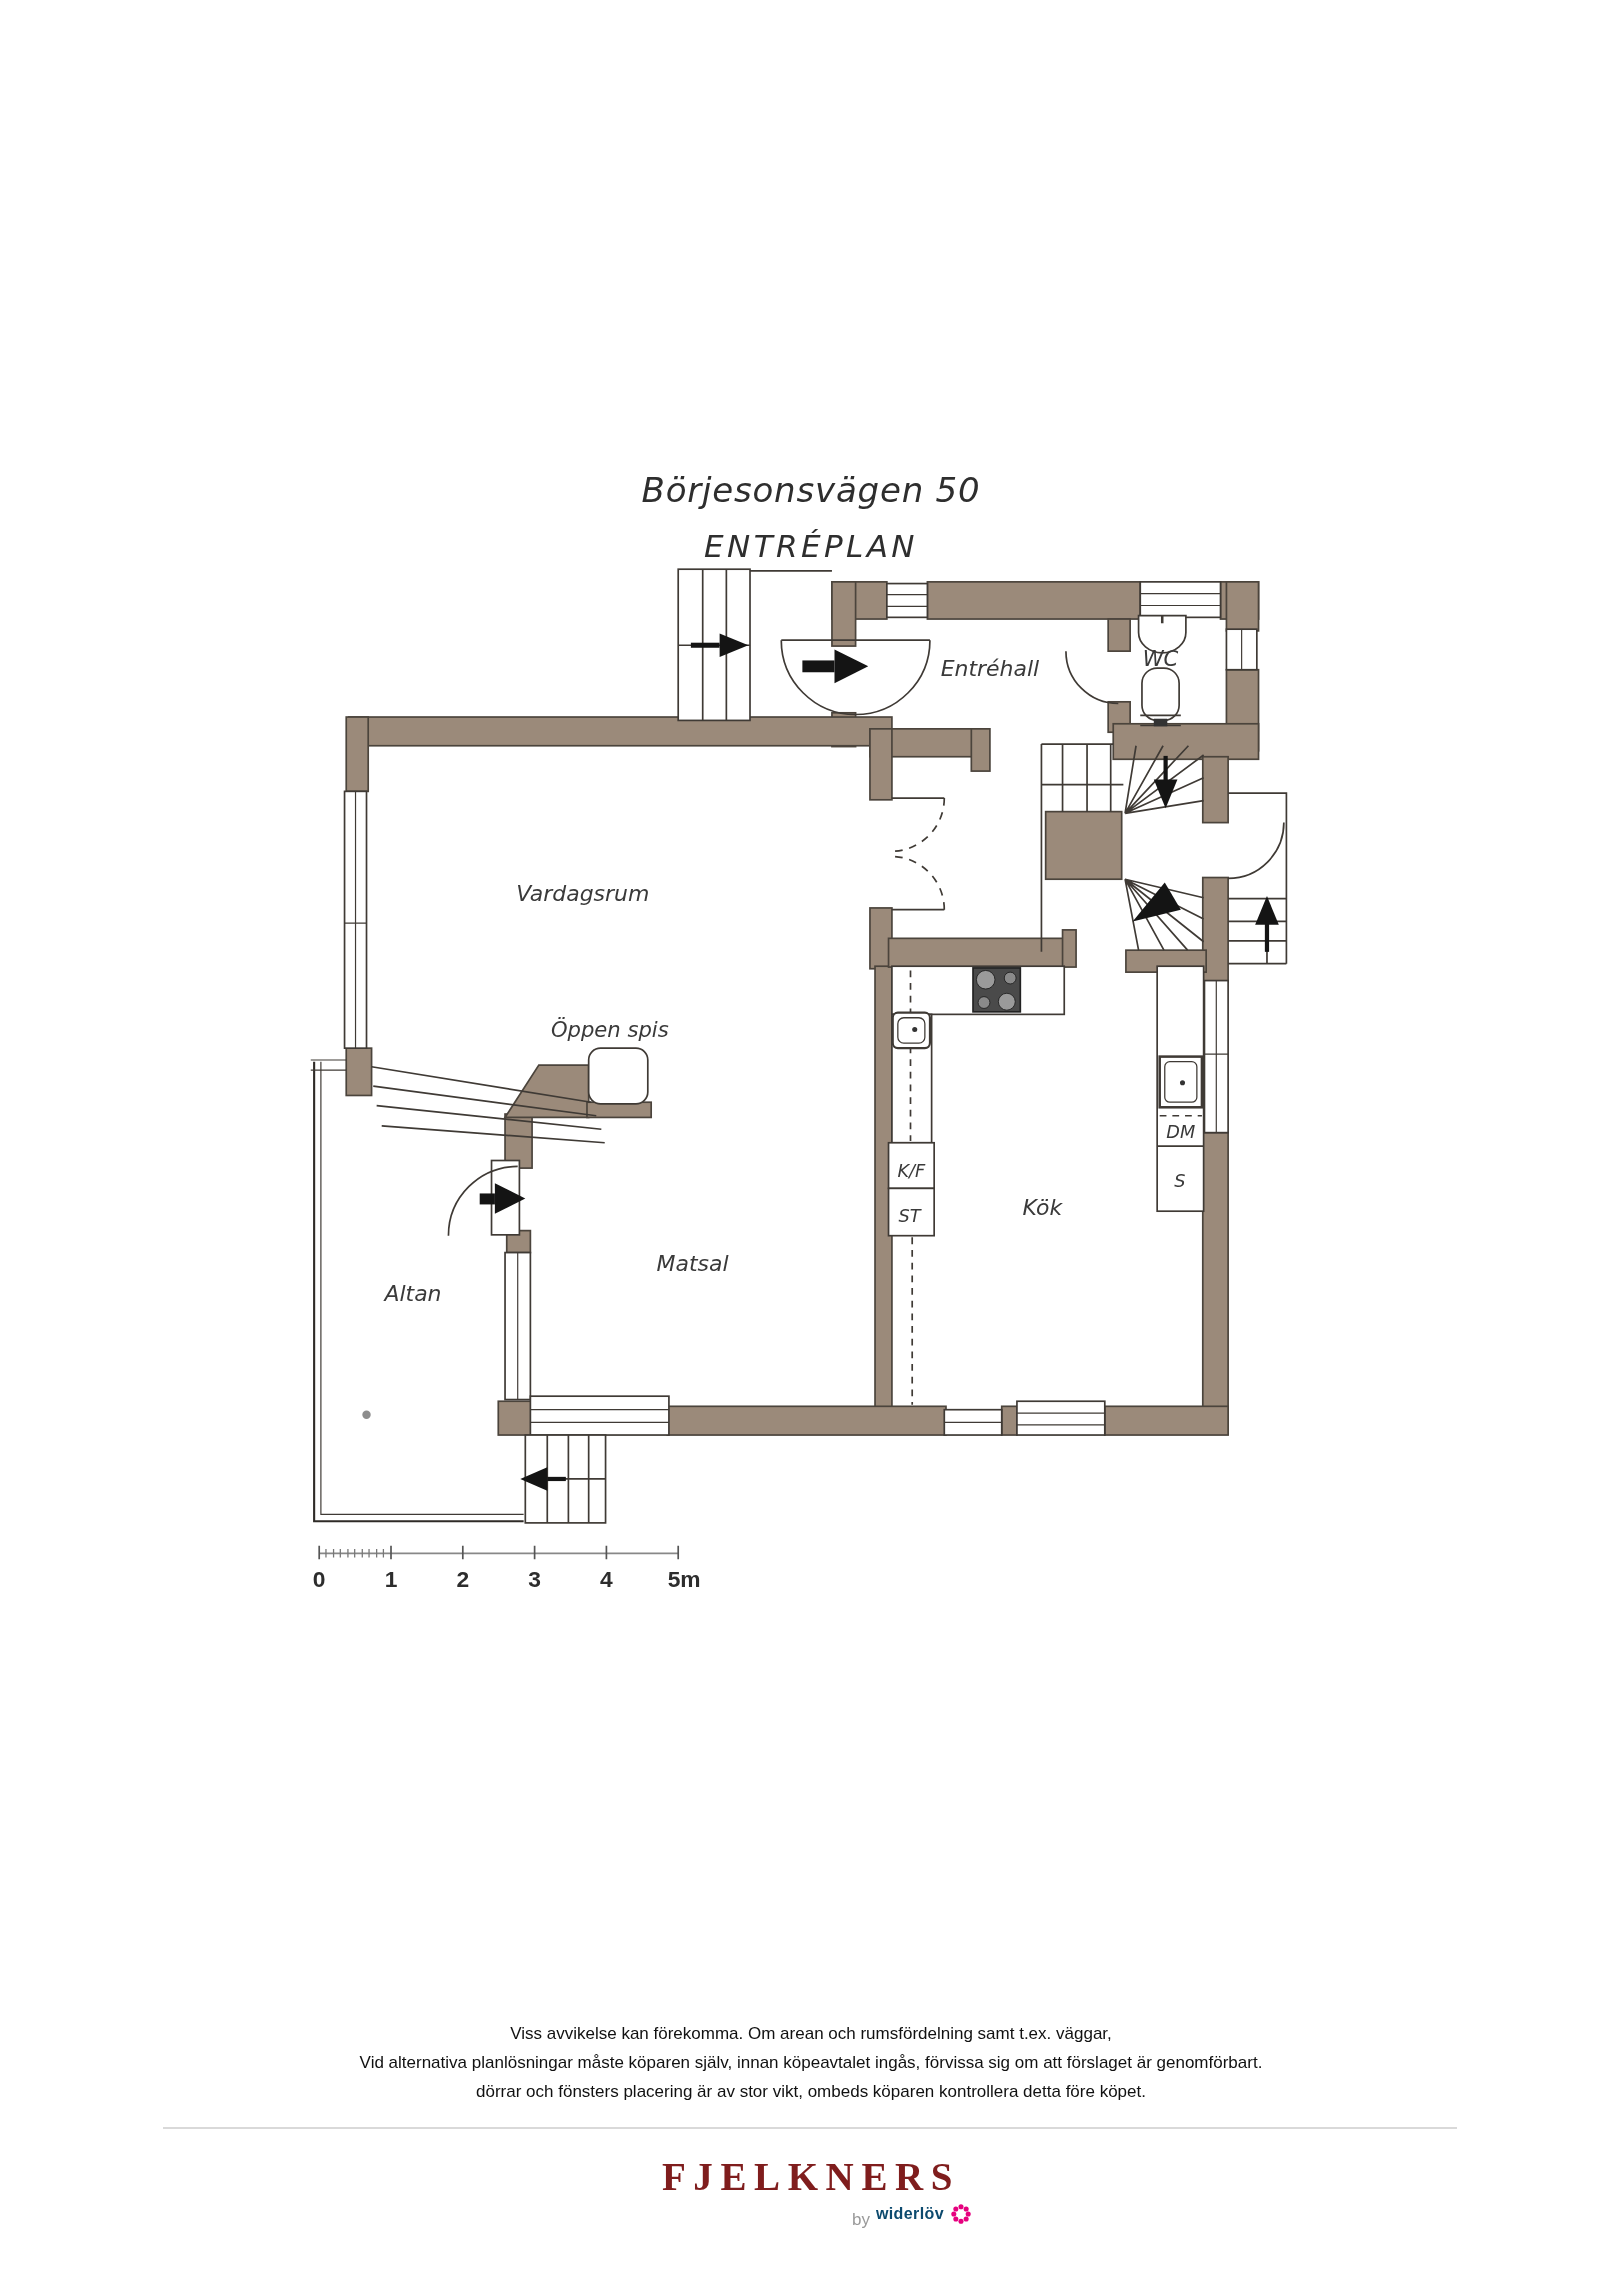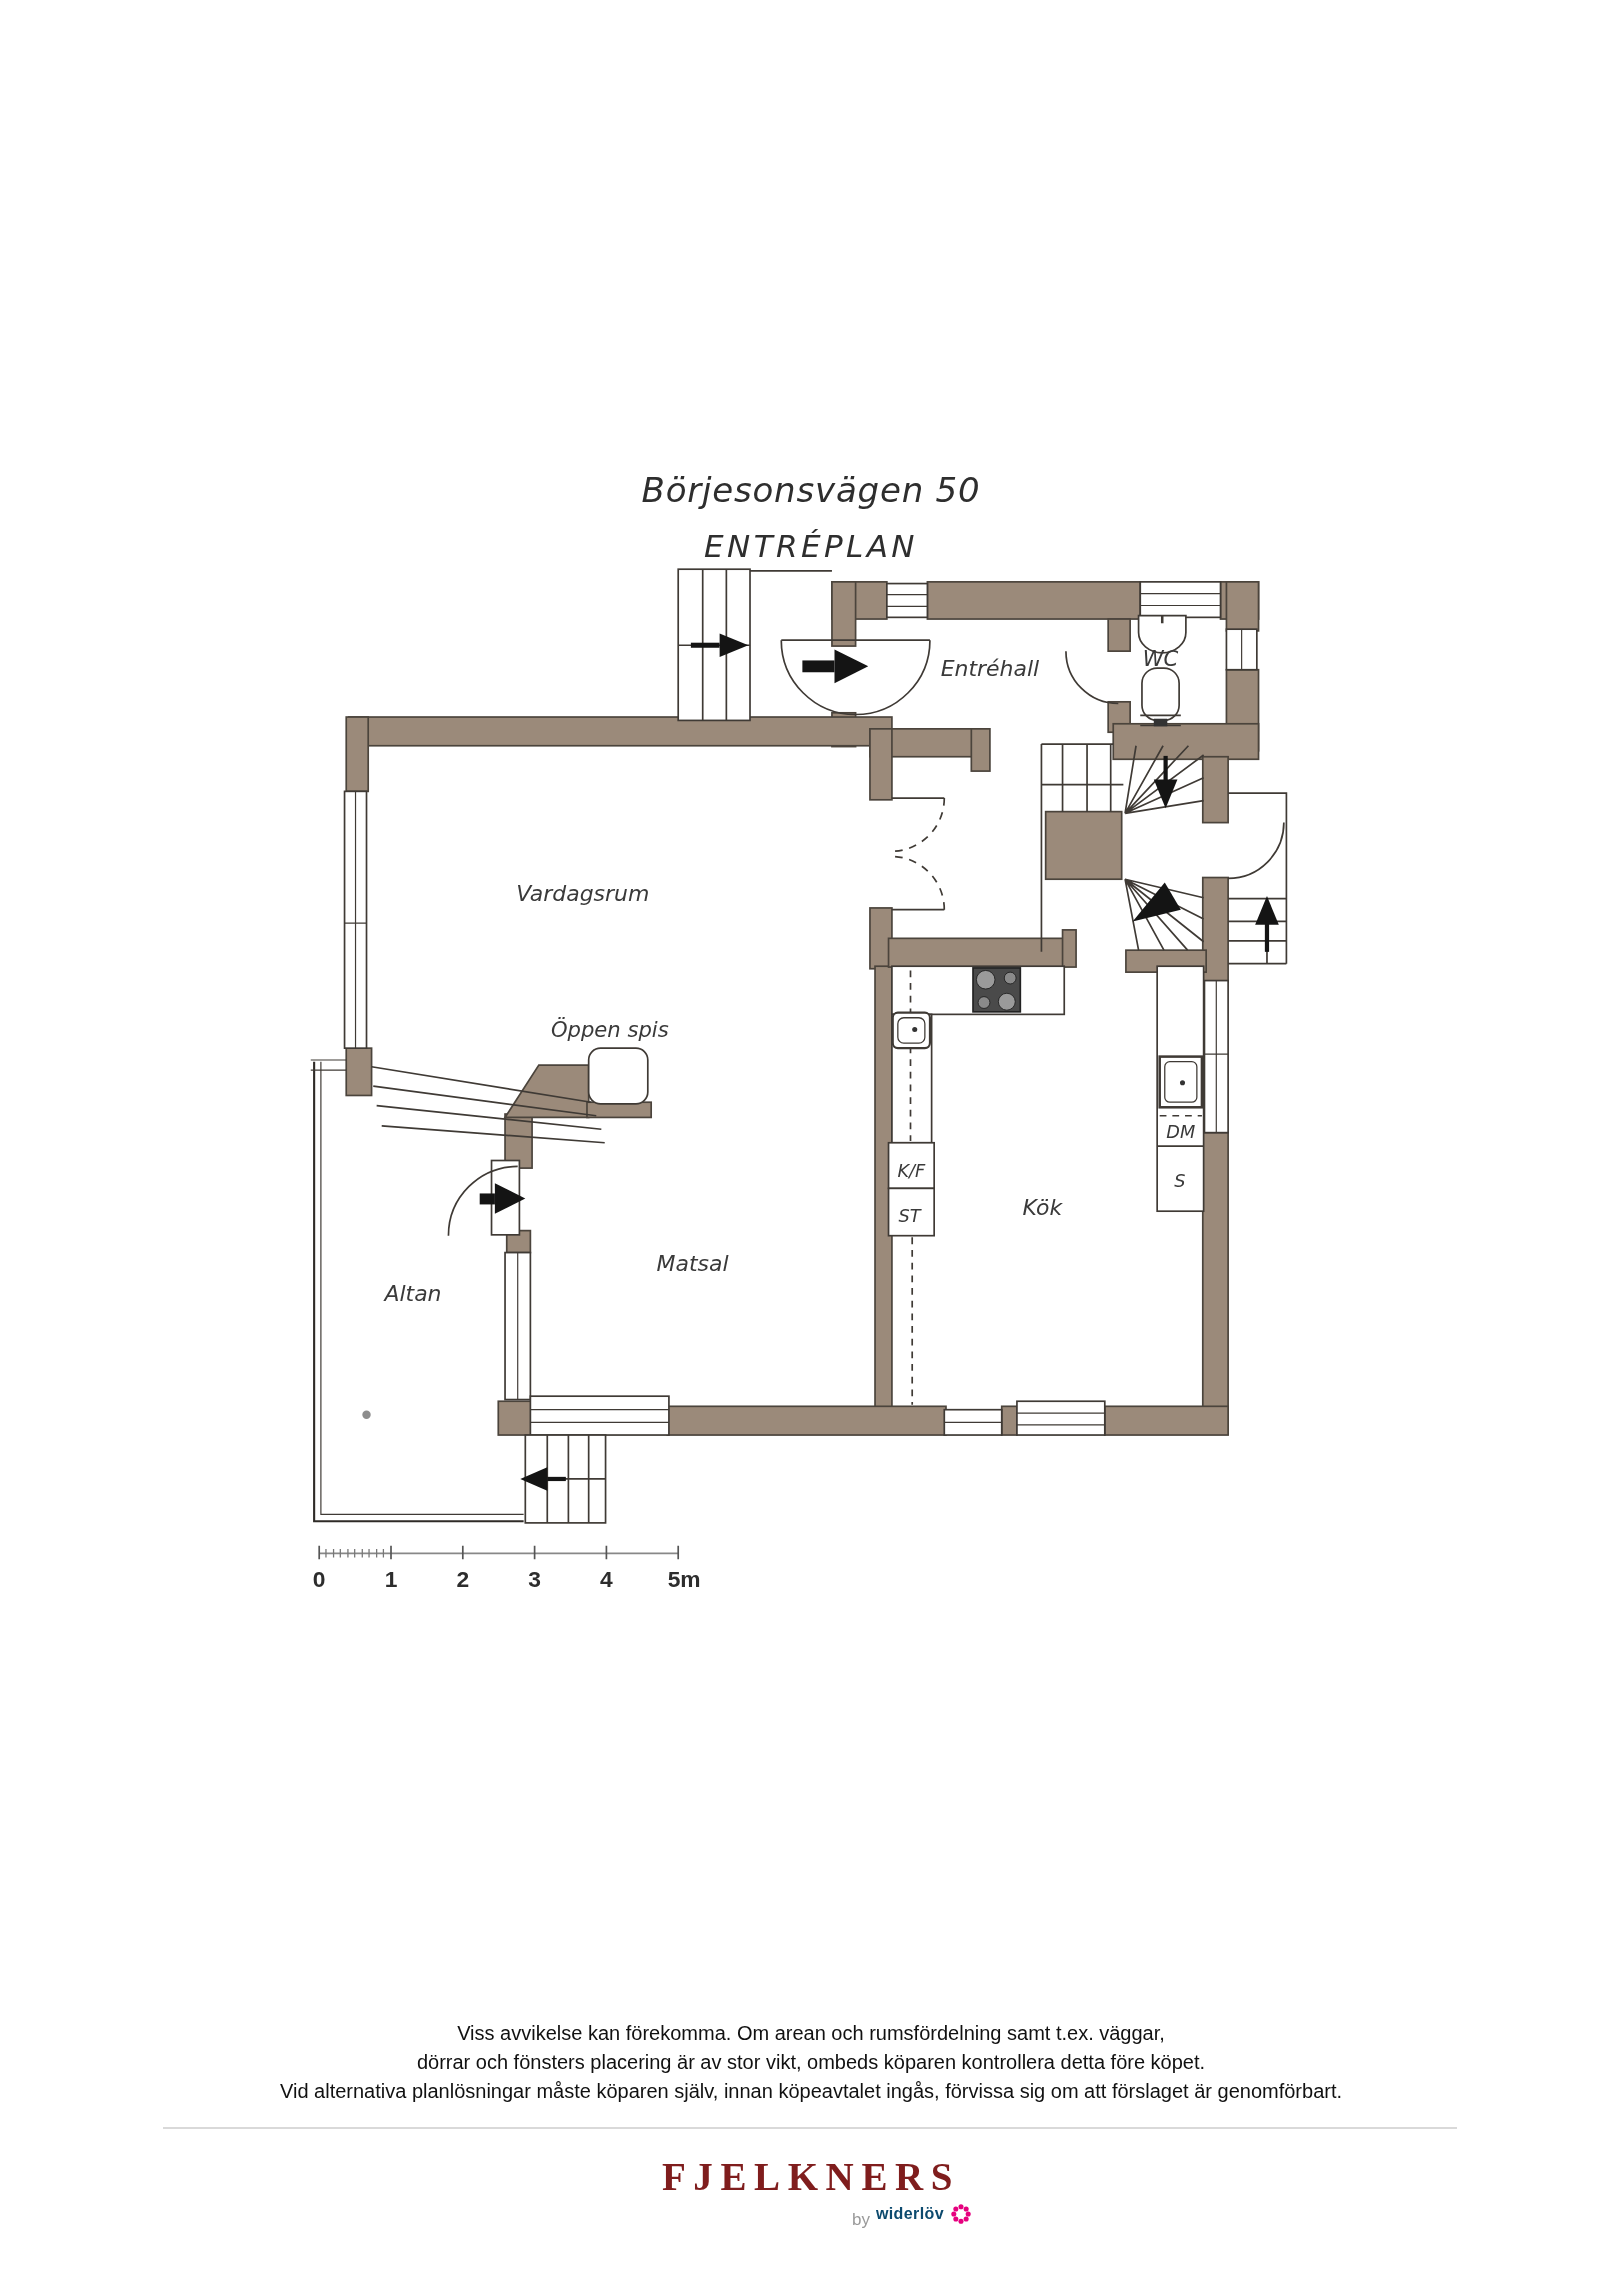--- a/index.html
+++ b/index.html
@@ -19,21 +19,21 @@
   .fix{fill:#ffffff;stroke:#3f3a35;stroke-width:2;}
   .dash{stroke-dasharray:8 7;}
   .dash2{stroke-dasharray:9 8;}
   .blk{fill:#141414;stroke:none;}
   .lbl{font:italic 26px "DejaVu Sans",sans-serif;fill:#3a3a3a;text-anchor:middle;}
   .lblm{font:italic 25px "DejaVu Sans",sans-serif;fill:#3a3a3a;text-anchor:middle;}
   .lbls{font:italic 21px "DejaVu Sans",sans-serif;fill:#3a3a3a;text-anchor:middle;}
   .scl{font:bold 27px "Liberation Sans",sans-serif;fill:#2d2d2d;text-anchor:middle;}
   
   #disclaimer{top:2019px;left:0;width:1622px;text-align:center;color:#111;
-              font-family:"Liberation Sans",sans-serif;font-size:20px;line-height:29px;}
+              font-family:"Liberation Sans",sans-serif;font-size:17px;line-height:29px;}
   #divider{top:2127px;left:163px;width:1294px;height:1.7px;background:#d9d9d9;}
   
   #brand{top:2154px;left:0;width:1622px;text-align:center;
          font-family:"Liberation Serif",serif;font-weight:bold;font-size:39px;
          letter-spacing:7.6px;color:#7f1d1d;}
   #byline{top:2198px;left:651px;width:321px;display:flex;justify-content:flex-end;
           align-items:center;gap:6px;font-family:"Liberation Sans",sans-serif;}
   #byline .by{font-size:17px;color:#9a9a9a;margin-top:12px;}
   #byline .wl{font-size:16px;font-weight:bold;color:#0c4a6e;letter-spacing:0.4px;}
 </style>
@@ -244,22 +244,22 @@
       <text class="scl" x="463" y="1878">1</text>
       <text class="scl" x="548" y="1878">2</text>
       <text class="scl" x="633" y="1878">3</text>
       <text class="scl" x="718" y="1878">4</text>
       <text class="scl" x="810" y="1878">5m</text>
     </g>
   </svg>
 
   <div class="abs" id="disclaimer">
     <div>Viss avvikelse kan förekomma. Om arean och rumsfördelning samt t.ex. väggar,</div>
+    <div>Vid alternativa planlösningar måste köparen själv, innan köpeavtalet ingås, förvissa sig om att förslaget är genomförbart.</div>
     <div>dörrar och fönsters placering är av stor vikt, ombeds köparen kontrollera detta före köpet.</div>
-    <div>Vid alternativa planlösningar måste köparen själv, innan köpeavtalet ingås, förvissa sig om att förslaget är genomförbart.</div>
   </div>
 
   <div class="abs" id="divider"></div>
 
   <div class="abs" id="brand">FJELKNERS</div>
   <div class="abs" id="byline">
     <span class="by">by</span>
     <span class="wl">widerlöv</span>
     <svg width="22" height="22" viewBox="0 0 26 26">
       <g fill="#e6007e">

